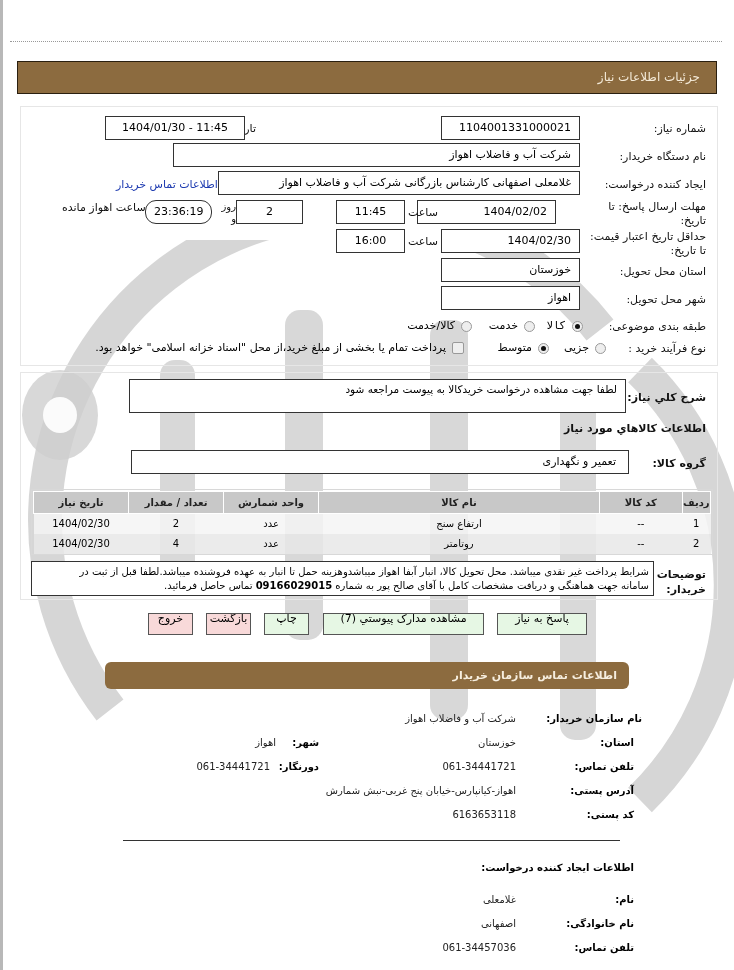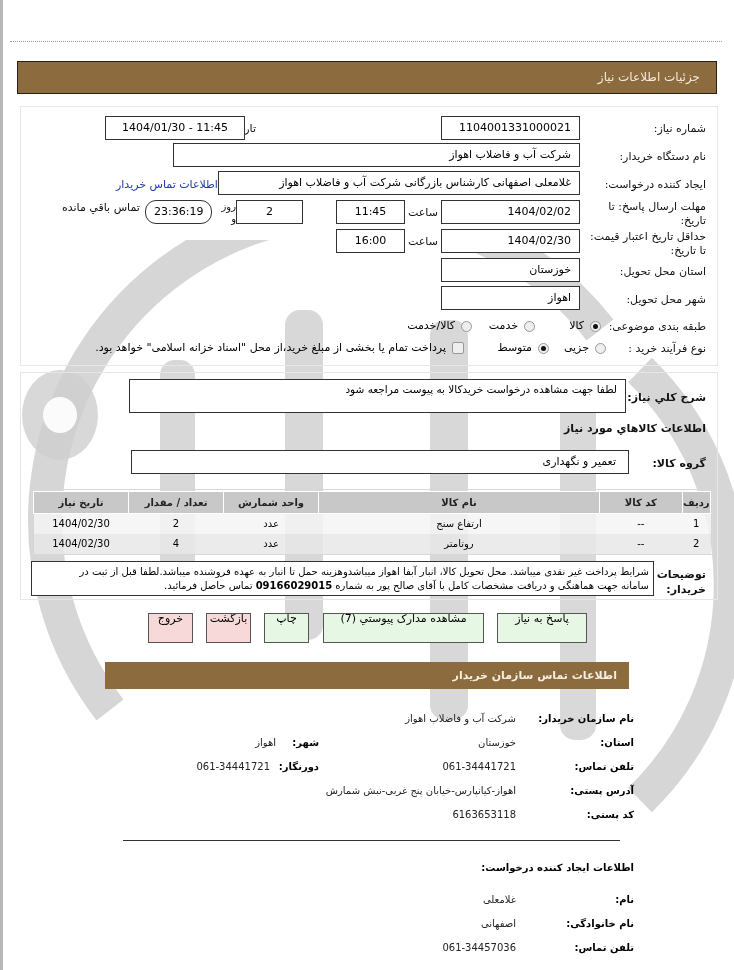--- a/index.html
+++ b/index.html
@@ -29,29 +29,29 @@
   .opt { position: absolute; direction: rtl; font-size: 11px; z-index: 2; white-space: nowrap; }
   .opt .radio, .opt .check { margin-left: 6px; }
   .bold { font-weight: bold; }
   table.items { position: absolute; left: 33px; top: 491px; width: 678px; border-collapse: collapse; direction: rtl; z-index: 2; font-size: 10px; }
   table.items th { background: #c8c8c8; color: #222; font-weight: bold; height: 22px; border: 1px solid #fff; }
   table.items td { height: 20px; text-align: center; }
   table.items tr.r1 td { background: rgba(245,245,245,0.85); }
   table.items tr.r2 td { background: rgba(232,232,232,0.85); }
   .tbl-frame { position: absolute; left: 31px; top: 489px; width: 682px; height: 66px; border: 1px solid #d8d8d8; z-index: 1; }
   .btn {
-    position: absolute; top: 613px; height: 30px; border: 1px solid #555; font-size: 11px;
+    position: absolute; top: 613px; height: 22px; border: 1px solid #555; font-size: 11px;
     text-align: center; line-height: 10px; overflow: hidden; direction: rtl; z-index: 2; cursor: pointer;
   }
   .btn.green { background: #e6f7e4; }
   .btn.red { background: #f8d9d9; }
   .contact-header {
     position: absolute; left: 105px; top: 662px; width: 524px; height: 27px;
     background: #8c6b3f; color: #f6eedf; direction: rtl; font-weight: bold; font-size: 11px;
-    line-height: 27px; padding-right: 12px; z-index: 2;
+    line-height: 27px; padding-right: 12px; z-index: 2; border-radius: 6px;
   }
   .c-lbl { position: absolute; direction: rtl; font-weight: bold; font-size: 10px; z-index: 2; }
   .c-val { position: absolute; direction: rtl; font-size: 10px; color: #222; z-index: 2; white-space: nowrap; }
   .hr { position: absolute; left: 123px; top: 840px; width: 497px; border-top: 1px solid #333; z-index: 2; }
 </style>
 </head>
 <body>
 
 <div class="left-rule"></div>
 <div class="dotted-rule"></div>
@@ -84,40 +84,40 @@
 <div class="box ltr center" style="left:72px; top:116px; width:140px;margin-left:33px;">1404/01/30 - 11:45</div>
 
 <div class="lbl" style="right:28px; top:150px;">نام دستگاه خریدار:</div>
 <div class="box" style="left:173px; top:143px; width:407px;">شرکت آب و فاضلاب اهواز</div>
 
 <div class="lbl" style="right:28px; top:178px;">ایجاد کننده درخواست:</div>
 <div class="box" style="left:218px; top:171px; width:362px; white-space:nowrap; overflow:hidden;">غلامعلی اصفهانی کارشناس بازرگانی شرکت آب و فاضلاب اهواز</div>
 <a class="link" style="left:116px; top:178px;">اطلاعات تماس خریدار</a>
 
 <div class="lbl" style="right:28px; top:200px; width:110px;">مهلت ارسال پاسخ: تا تاریخ:</div>
-<div class="box ltr" style="left:441px; top:200px; width:139px;">1404/02/02</div>
+<div class="box ltr" style="left:417px; top:200px; width:139px;">1404/02/02</div>
 <div class="lbl" style="left:408px; top:206px;">ساعت</div>
 <div class="box ltr center" style="left:336px; top:200px; width:69px;">11:45</div>
 <div class="box ltr center" style="left:236px; top:200px; width:67px;">2</div>
 <div class="lbl" style="left:216px; top:201px; width:20px; font-size:10px; line-height:12px;">روز و</div>
 <div class="box ltr center" style="left:145px; top:200px; width:67px;border-radius:11px;">23:36:19</div>
-<div class="lbl" style="left:62px; top:201px;">تماس باقي مانده</div>
+<div class="lbl" style="left:62px; top:201px;">ساعت اهواز مانده</div>
 
 <div class="lbl" style="right:28px; top:230px; width:120px;">حداقل تاریخ اعتبار قیمت: تا تاریخ:</div>
 <div class="box ltr" style="left:441px; top:229px; width:139px;">1404/02/30</div>
 <div class="lbl" style="left:408px; top:235px;">ساعت</div>
 <div class="box ltr center" style="left:336px; top:229px; width:69px;">16:00</div>
 
 <div class="lbl" style="right:28px; top:265px;">استان محل تحویل:</div>
 <div class="box" style="left:441px; top:258px; width:139px;">خوزستان</div>
 <div class="lbl" style="right:28px; top:293px;">شهر محل تحویل:</div>
 <div class="box" style="left:441px; top:286px; width:139px;">اهواز</div>
 
 <div class="lbl" style="right:28px; top:320px;">طبقه بندی موضوعی:</div>
-<div class="opt" style="right:133px; top:319px;">
+<div class="opt" style="right:151px; top:319px;font-family:Liberation Mono, monospace;">
   <span class="radio on"></span><span>کالا</span>
 </div>
 <div class="opt" style="right:199px; top:319px;">
   <span class="radio"></span><span>خدمت</span>
 </div>
 <div class="opt" style="right:262px; top:319px;">
   <span class="radio"></span><span>کالا/خدمت</span>
 </div>
 
 <div class="lbl" style="right:28px; top:342px;">نوع فرآیند خرید :</div>
@@ -186,21 +186,21 @@
 <div class="btn green" style="left:497px; width:90px;">پاسخ به نیاز</div>
 <div class="btn green" style="left:323px; width:161px;">مشاهده مدارک پیوستي (7)</div>
 <div class="btn green" style="left:264px; width:45px;">چاپ</div>
 <div class="btn red" style="left:206px; width:45px;">بازگشت</div>
 <div class="btn red" style="left:148px; width:45px;">خروج</div>
 
 <div class="contact-header">
   <span>اطلاعات تماس سازمان خریدار</span>
 </div>
 
-<div class="c-lbl" style="right:100px; top:713px;">نام سازمان خریدار:</div>
+<div class="c-lbl" style="right:92px; top:713px;">نام سازمان خریدار:</div>
 <div class="c-val" style="right:218px; top:713px;">شرکت آب و فاضلاب اهواز</div>
 
 <div class="c-lbl" style="right:100px; top:737px;">استان:</div>
 <div class="c-val" style="right:218px; top:737px;">خوزستان</div>
 <div class="c-lbl" style="right:415px; top:737px;">شهر:</div>
 <div class="c-val" style="right:458px; top:737px;">اهواز</div>
 
 <div class="c-lbl" style="right:100px; top:761px;">تلفن تماس:</div>
 <div class="c-val" style="right:218px; top:761px;">061-34441721</div>
 <div class="c-lbl" style="right:415px; top:761px;">دورنگار:</div>

